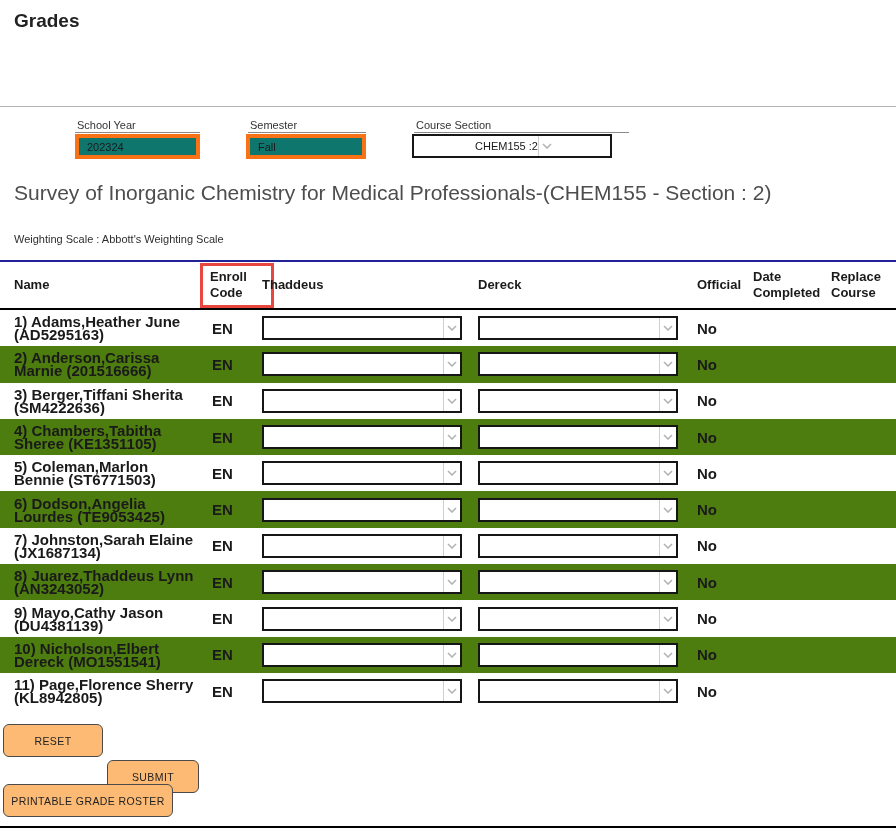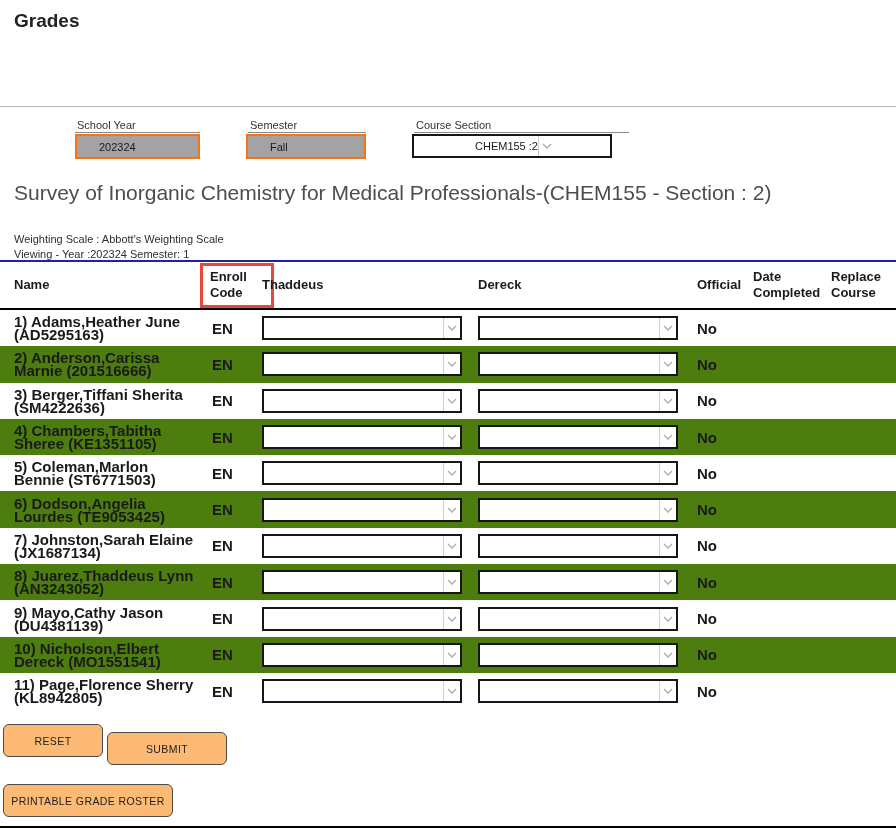--- a/index.html
+++ b/index.html
@@ -7,22 +7,22 @@
   body { font-family:"Liberation Sans", sans-serif; color:#1a1a1a; position:relative; }
 
   .page-title { position:absolute; top:10px; left:14px; font-size:19px; font-weight:bold; color:#222; }
 
   .top-divider { position:absolute; top:106px; left:0; width:896px; height:1px; background:#b5b5b5; }
 
   
   .filters { position:absolute; top:119px; left:27px; display:flex; }
   .filter-col { display:flex; flex-direction:column;margin-left:48px; }
   .filter-label { font-size:11px; color:#333; padding:0 0 2px 2px; border-bottom:1px solid #8a8a8a; height:14px; }
-  .filter-value { border:2px solid #f97316; height:25px; display:flex; align-items:center;
-                  padding-left:22px; font-size:11px; background:#a3a3a3; margin-top:1px; }
+  .filter-value { border:4px solid #f97316; height:25px; display:flex; align-items:center;
+                  padding-left:8px; font-size:11px; background:#0f766e; margin-top:1px; }
   .filter-col + .filter-col .filter-value { margin-left:-2px; }
   .filter-value.select { justify-content:center; padding-right:0; cursor:default; }
 
   .chev-box { width:17px; align-self:stretch; border-left:1px solid #cfcfcf; display:flex;
               align-items:center; justify-content:center; }
   .chev-box svg { display:block; }
 
   .course-title { position:absolute; top:181px; left:14px; font-size:21px; font-weight:normal; color:#4d4d4d; }
 
   .meta { position:absolute; top:232px; left:14px; font-size:11px; color:#2e2e2e; line-height:15px; }
@@ -42,21 +42,21 @@
   .cell.enroll { padding-left:12px; }
 
   .select { width:200px; height:24px; background:#fff; border:2px solid #161616; display:flex;
             align-items:center; justify-content:space-between; padding-left:6px; cursor:default; }
   .sel-value { font-size:11px; font-weight:normal; }
 
   
   .btn { position:absolute; background:#fdba74; border:1px solid #4a4a4a; border-radius:6px; height:33px;
          font-family:"Liberation Sans", sans-serif; font-size:10.5px; letter-spacing:0.4px; color:#222; cursor:pointer; }
   .btn-reset  { top:724px; left:3px;  width:100px; }
-  .btn-submit { top:732px; left:107px; width:120px; }
+  .btn-submit { top:760px; left:107px; width:92px; }
   .btn-print  { top:784px; left:3px;  width:170px; }
 
   .bottom-line { position:absolute; top:826px; left:0; width:896px; height:2px; background:#000; }
 </style>
 </head>
 <body>
 
 <h1 class="page-title">Grades</h1>
 
 <div class="top-divider"></div>
@@ -80,21 +80,20 @@
           </svg>
       </span>
     </div>
   </div>
 </div>
 
 <h2 class="course-title">Survey of Inorganic Chemistry for Medical Professionals-(CHEM155 - Section : 2)</h2>
 
 <div class="meta">
   <div>Weighting Scale : Abbott's Weighting Scale</div>
-  <div>Viewing - Year :202324 Semester: 1</div>
 </div>
 
 <div class="roster">
   <div class="grid roster-header">
     <div class="hcell name-h">Name</div>
     <div class="hcell">
       <span class="enroll-hi">Enroll Code</span>
     </div>
     <div class="hcell">Thaddeus</div>
     <div class="hcell">Dereck</div>

